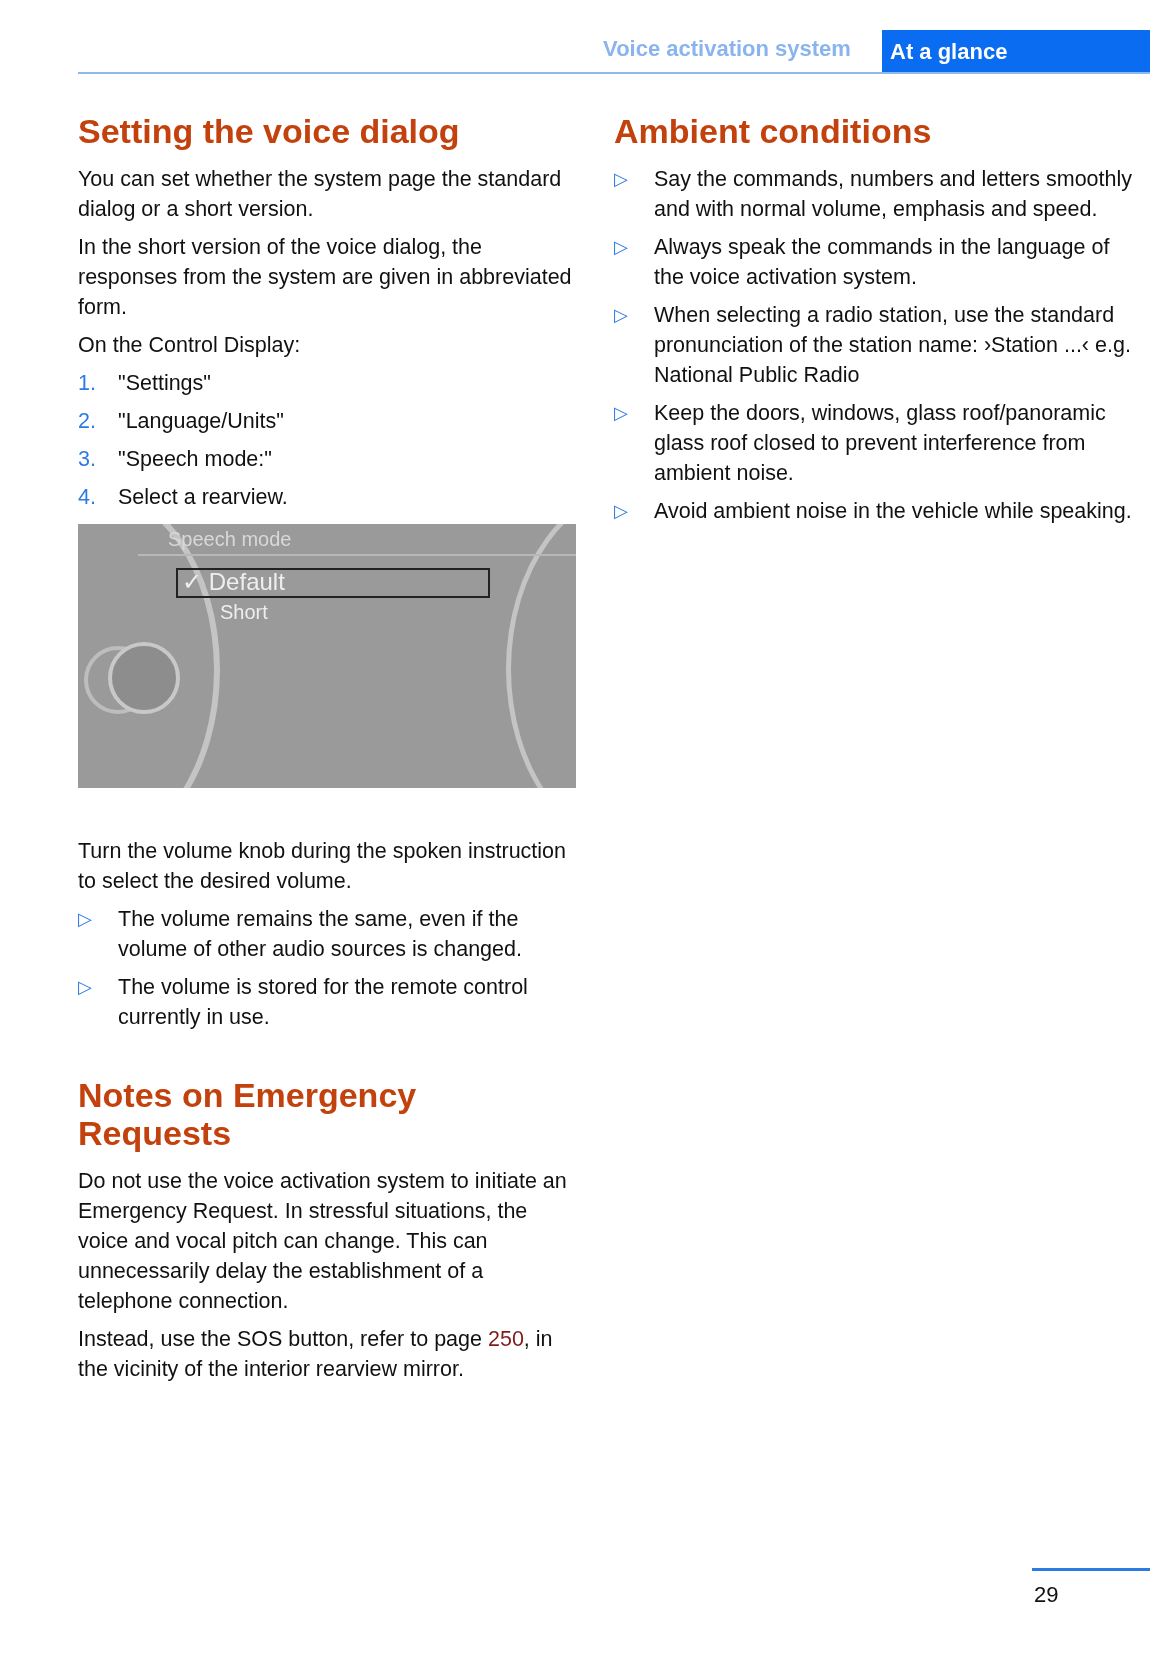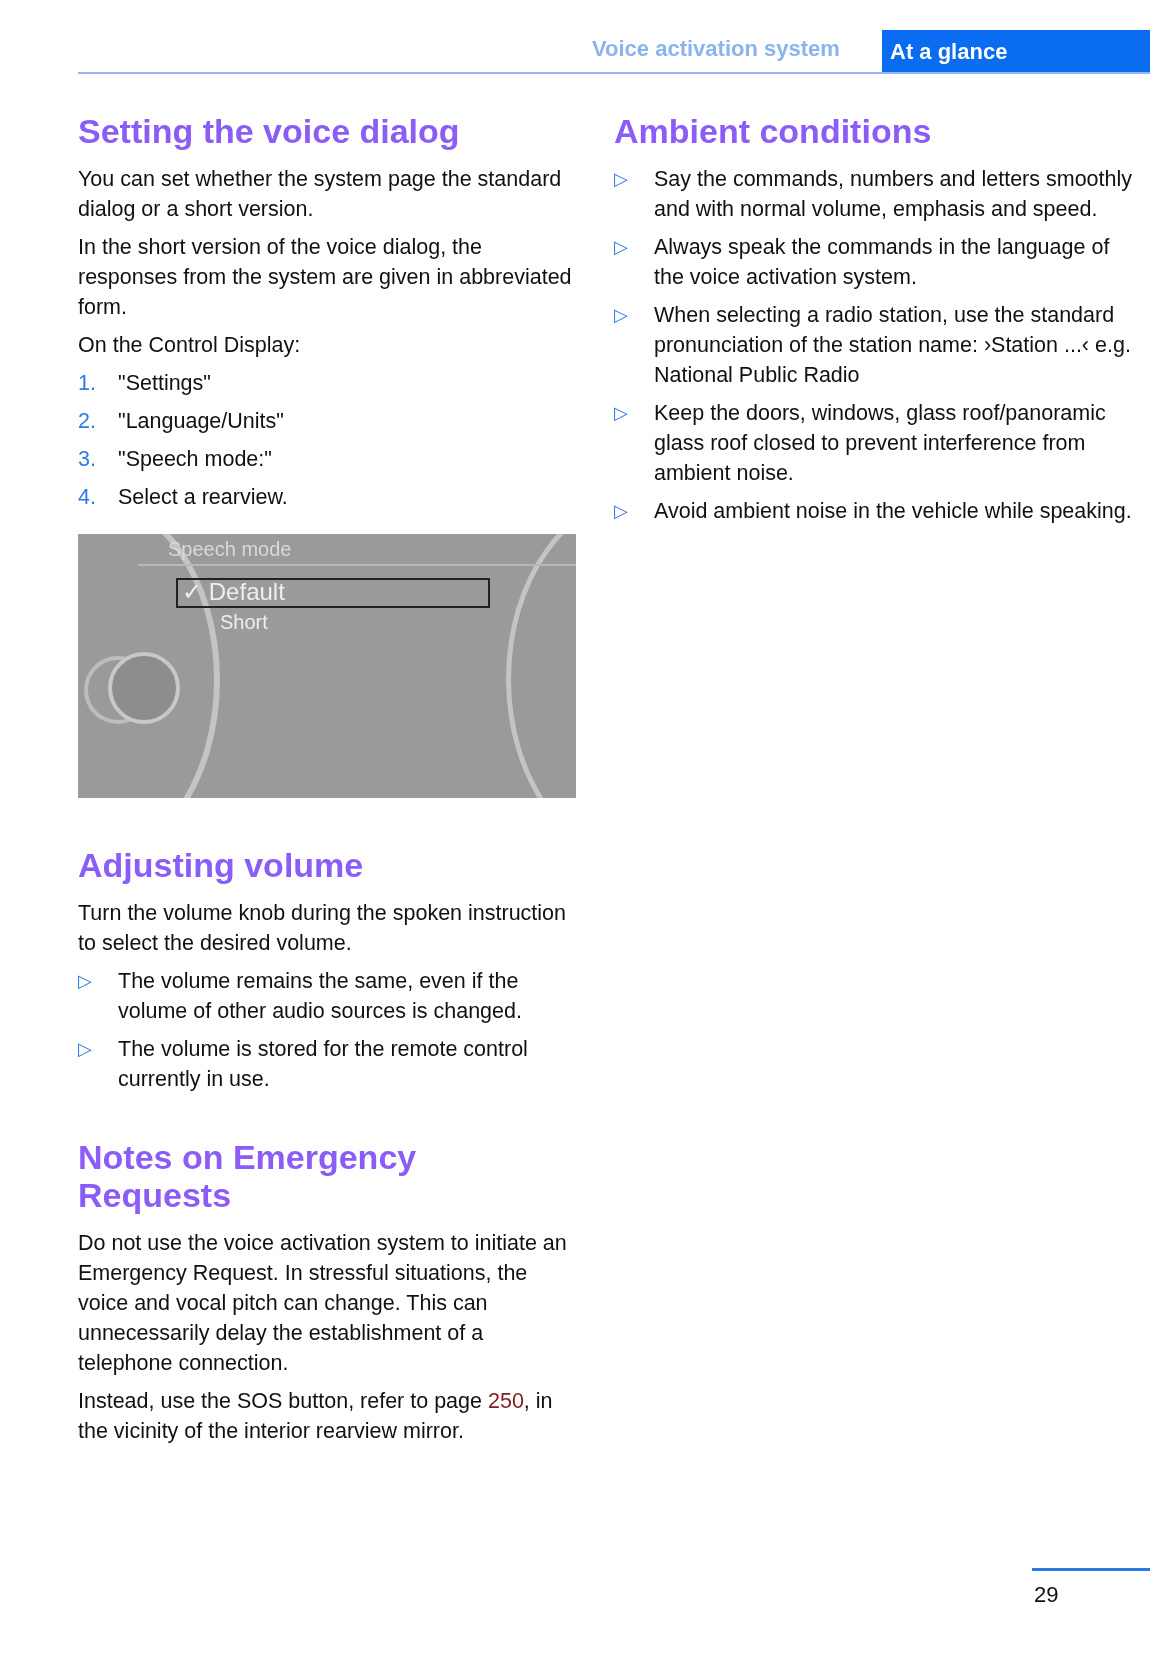--- a/index.html
+++ b/index.html
@@ -1,34 +1,34 @@
 <!DOCTYPE html>
 <html><head>
 <meta charset="utf-8">
 <style>
   html, body { margin:0; padding:0; background:#fff; }
   body { width:1166px; height:1654px; position:relative; overflow:hidden;
          font-family:"Liberation Sans", sans-serif; color:#111; }
   .hdr-line { position:absolute; left:78px; top:72px; width:1072px; height:2px; background:#8fb8ee; }
-  .hdr-section { position:absolute; left:592px; top:36px; width:270px; text-align:left;
+  .hdr-section { position:absolute; left:592px; top:36px; width:270px; text-align:center;
                  font-size:22px; font-weight:bold; color:#8ab4ee; }
   .hdr-tab { position:absolute; left:882px; top:30px; width:268px; height:44px; background:#0a6cf0;
              color:#fff; font-size:22px; font-weight:bold; line-height:44px; padding-left:8px; box-sizing:border-box; }
   .col { position:absolute; width:500px; }
   .col-left { left:78px; }
   .col-right { left:614px; width:520px; }
-  h2 { color:#8b5cf6; font-size:34px; font-weight:bold; margin:0 0 14px 0; line-height:38px; }
+  h2 { color:#c2410c; font-size:34px; font-weight:bold; margin:0 0 14px 0; line-height:38px; }
   p { font-size:21.5px; line-height:30px; margin:0 0 8px 0; }
   ol { list-style:none; padding:0; margin:0 0 8px 0; }
   ol li { font-size:21.5px; line-height:30px; margin-bottom:8px; display:flex; }
   ol li .num { color:#2c7be5; width:40px; flex:none; }
   ul.bul { list-style:none; padding:0; margin:0; }
   ul.bul li { font-size:21.5px; line-height:30px; margin-bottom:8px; display:flex; }
   ul.bul li .tri { color:#2c7be5; width:40px; flex:none; font-size:18px; }
-  .shot { position:relative; width:498px; height:264px; background:#9a9a9a; margin:22px 0 48px 0; overflow:hidden; }
+  .shot { position:relative; width:498px; height:264px; background:#9a9a9a; margin:12px 0 48px 0; overflow:hidden; }
   .shot .title { position:absolute; left:90px; top:4px; color:#d8d8d8; font-size:20px; }
   .shot .sep { position:absolute; left:60px; right:0; top:30px; height:2px; background:#b8b8b8; }
   .shot .sel { position:absolute; left:98px; top:44px; width:310px; height:26px; border:2px solid #222; }
   .shot .opt1 { position:absolute; left:104px; top:44px; color:#eee; font-size:24px; }
   .shot .opt2 { position:absolute; left:142px; top:77px; color:#eee; font-size:20px; }
   .shot .arc1 { position:absolute; left:-120px; top:-40px; width:250px; height:360px; border:6px solid #c4c4c4; border-radius:50%; }
   .shot .arc2 { position:absolute; right:-200px; top:-40px; width:260px; height:360px; border:5px solid #c4c4c4; border-radius:50%; }
   .shot .knob { position:absolute; left:30px; top:118px; width:64px; height:64px; border-radius:50%; background:#8d8d8d; border:4px solid #c8c8c8; }
   .shot .knob2 { position:absolute; left:6px; top:122px; width:60px; height:60px; border-radius:50%; border:4px solid #bdbdbd; }
   .link { color:#7f1d1d; }
@@ -70,21 +70,20 @@
     <div class="arc2"></div>
     <div class="title">Speech mode</div>
     <div class="sep"></div>
     <div class="sel"></div>
     <div class="opt1">✓ Default</div>
     <div class="opt2">Short</div>
     <div class="knob2"></div>
     <div class="knob"></div>
   </div>
 
-  <h2>Adjusting volume</h2>
   <p>Turn the volume knob during the spoken instruction to select the desired volume.</p>
   <ul class="bul">
     <li>
         <span class="tri">▷</span>
         <span>The volume remains the same, even if the volume of other audio sources is changed.</span>
       </li>
     <li>
         <span class="tri">▷</span>
         <span>The volume is stored for the remote control currently in use.</span>
       </li>

